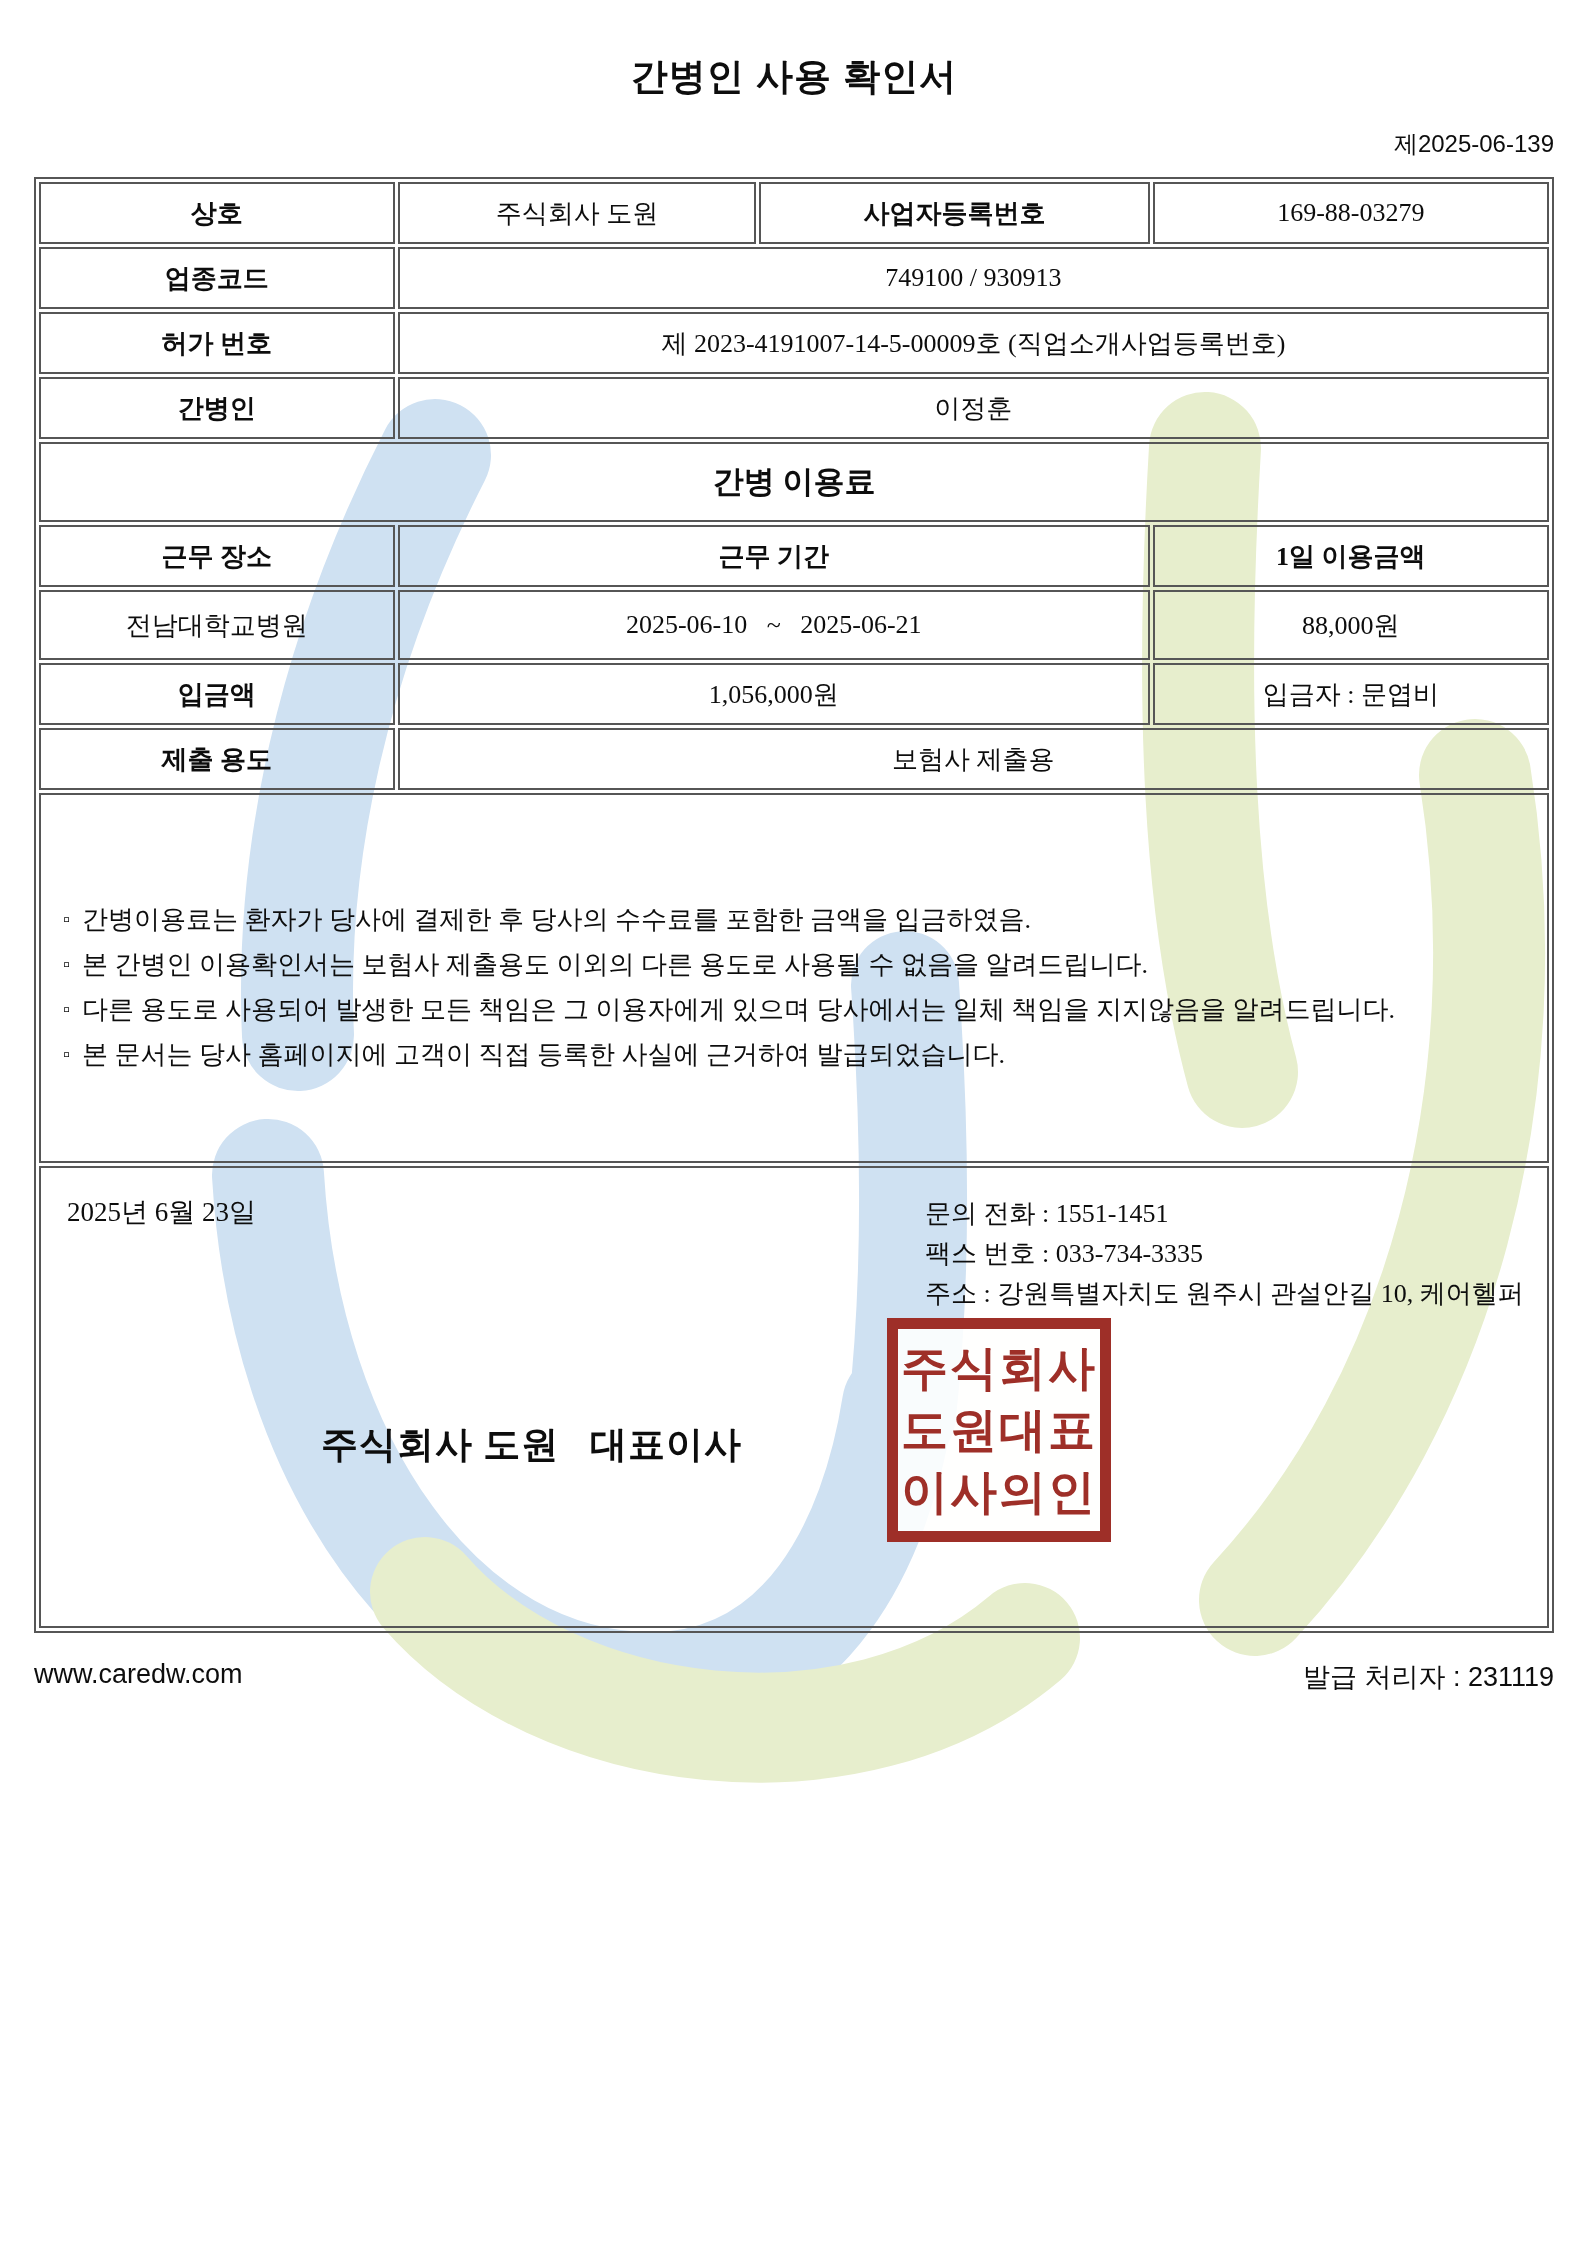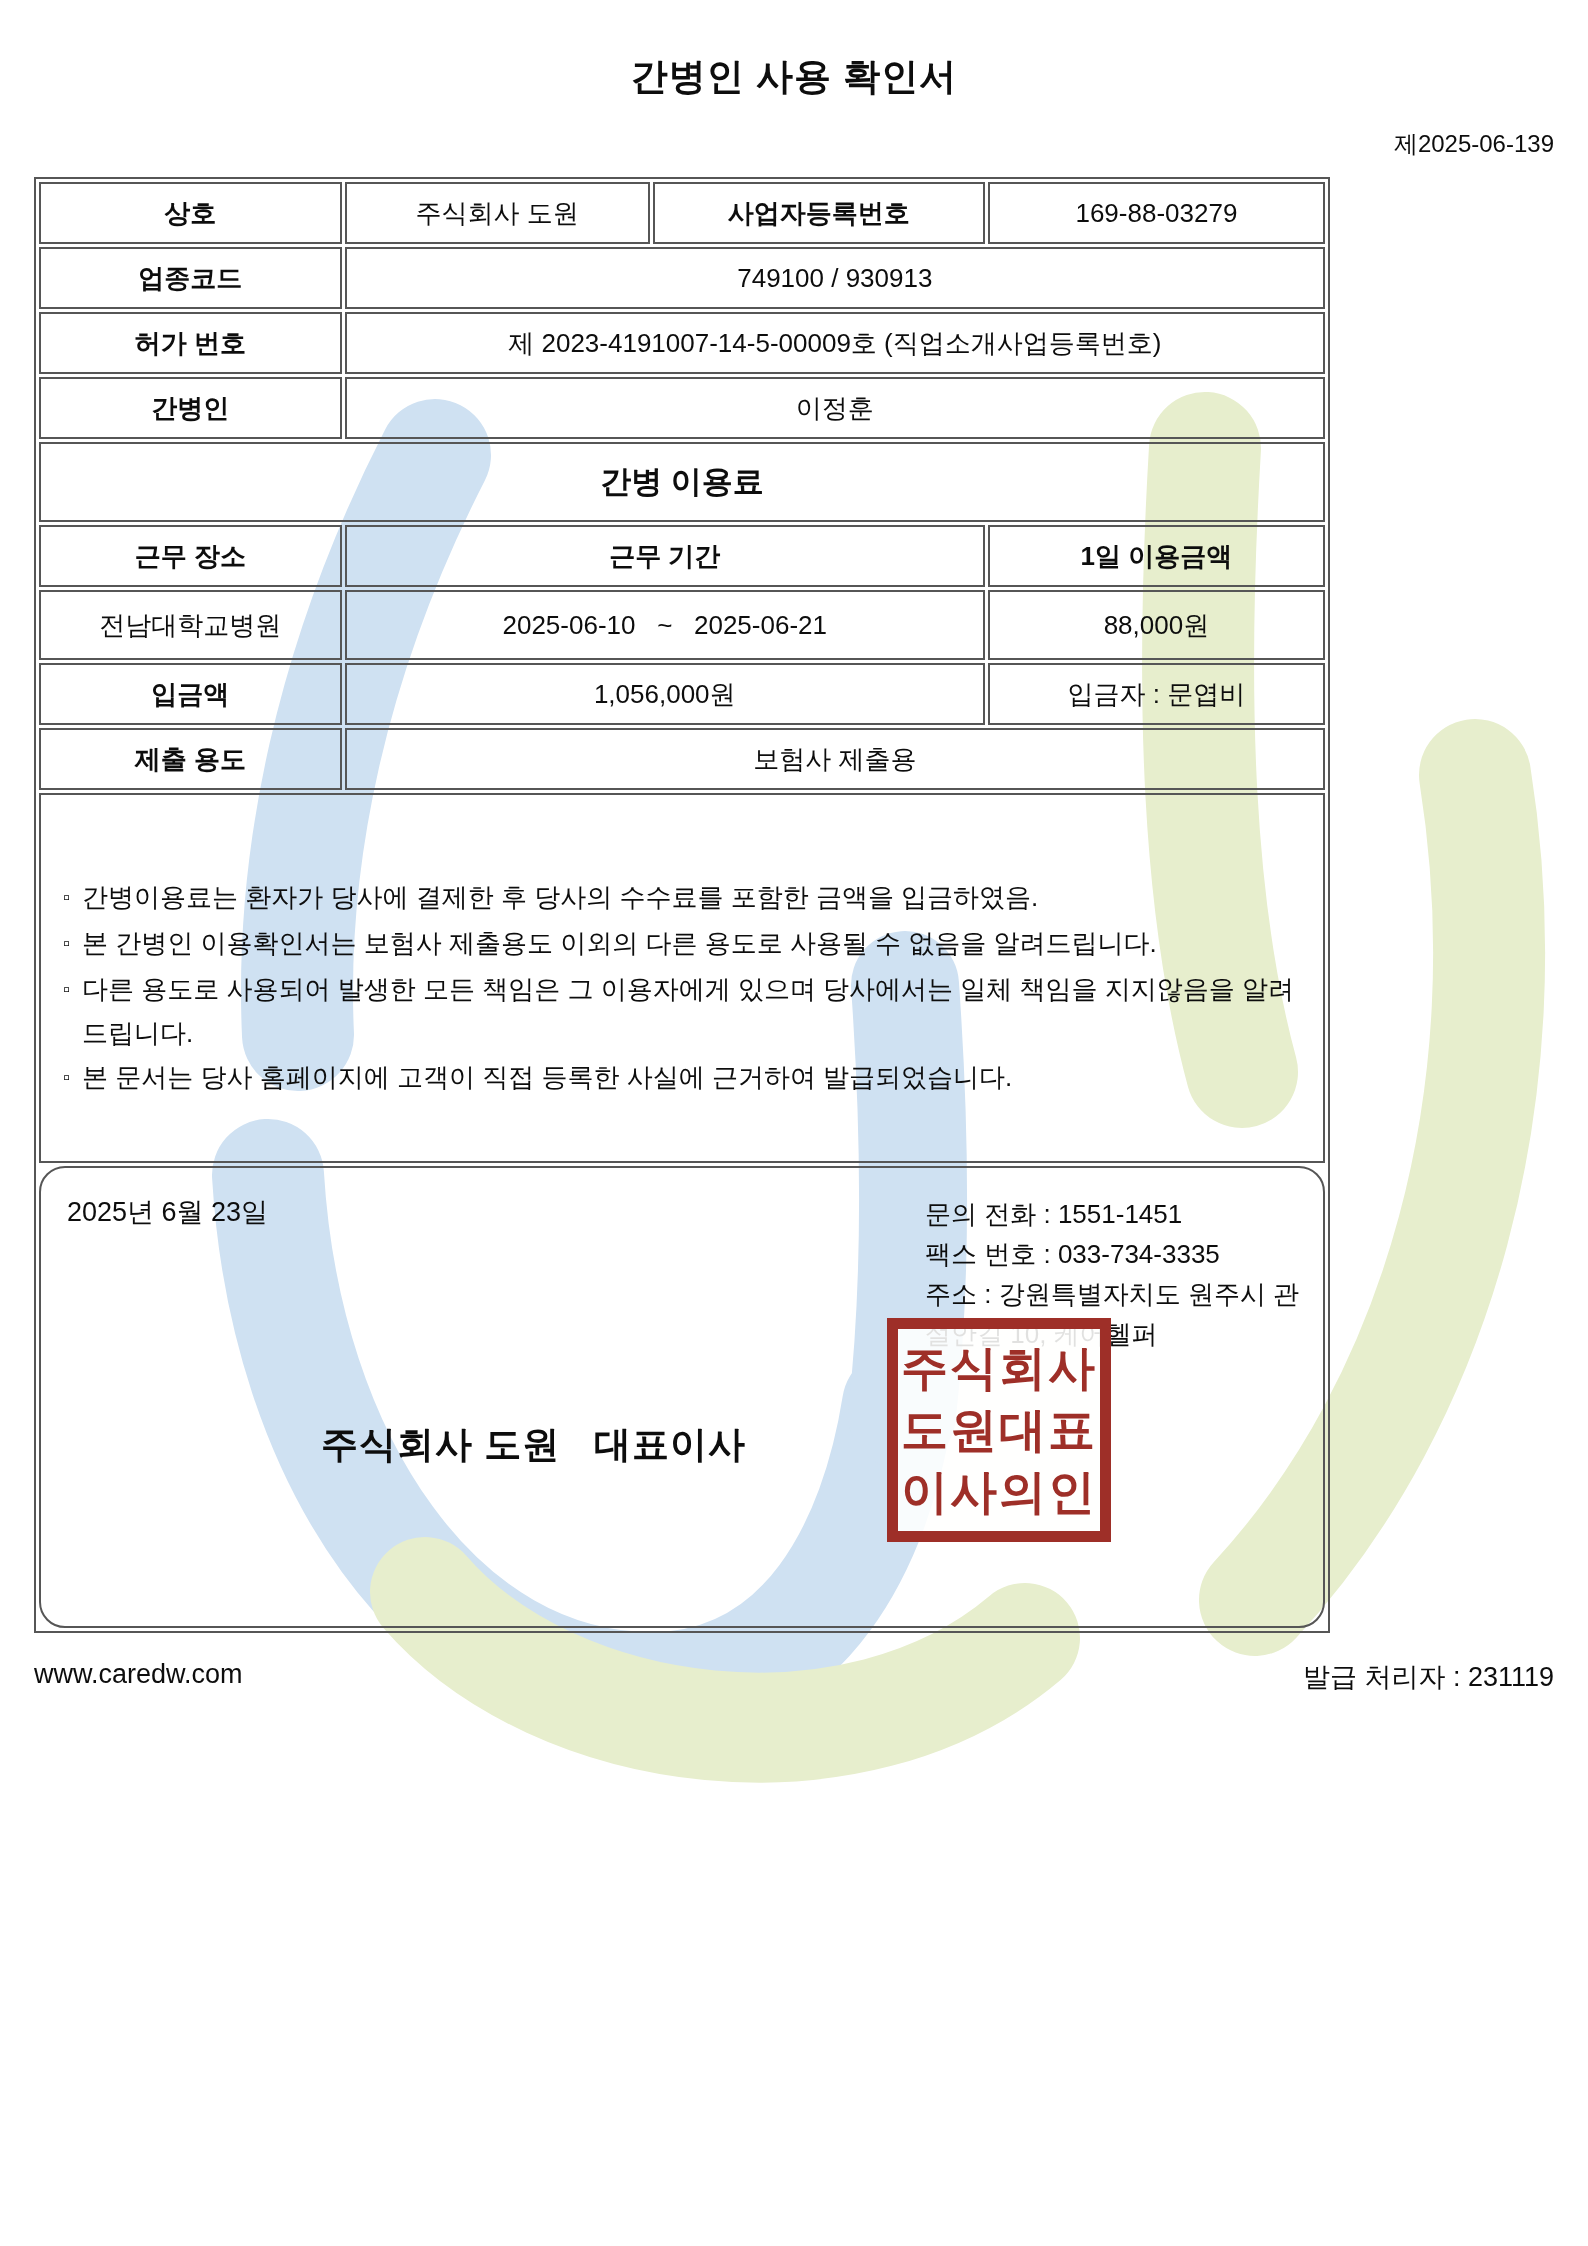--- a/index.html
+++ b/index.html
@@ -21,23 +21,24 @@
   .wm-green{stroke:var(--wm-green);}
   .page{position:relative;z-index:1;padding:0 34px;}
   .doc-title{
     text-align:center;font-size:37px;font-weight:bold;letter-spacing:1px;
     padding-top:52px;
   }
   .doc-no{
     text-align:right;font-size:24px;margin-top:26px;margin-bottom:17px;
   }
   table.main{
-    width:1296px;border-collapse:separate;border-spacing:3px;
+    width:1520px;border-collapse:separate;border-spacing:3px;
     border:2px solid var(--border-col);
     table-layout:fixed;
+    font-family:Liberation Serif, serif;
   }
   td{
     border:2px solid var(--border-col);
     text-align:center;vertical-align:middle;
     font-size:26px;background:transparent;
     padding:4px 8px;
   }
   td.lbl{font-weight:bold;}
   tr.r-std td{height:62px;}
   tr.r-fee td{height:80px;}
@@ -47,21 +48,21 @@
   td.notes-cell{
     height:370px;text-align:left;vertical-align:middle;padding:30px 20px 10px 22px;
   }
   .note-line{
     display:flex;align-items:baseline;line-height:44px;font-size:26px;
   }
   .note-bullet{
     font-size:20px;margin-right:12px;position:relative;top:-2px;flex:0 0 auto;
   }
   td.bottom-cell{
-    height:462px;position:relative;text-align:left;vertical-align:top;padding:0;border-radius:26px;
+    height:462px;position:relative;text-align:left;vertical-align:top;padding:0;
   }
   .issue-date{position:absolute;left:26px;top:26px;font-size:27px;}
   .contact{position:absolute;left:884px;top:26px;font-size:26px;line-height:40px;}
   .signature{
     position:absolute;left:280px;top:252px;font-size:37px;font-weight:bold;
     letter-spacing:1px;
   }
   .stamp{
     position:absolute;left:846px;top:150px;width:224px;height:224px;
     border:11px solid var(--stamp-red);

